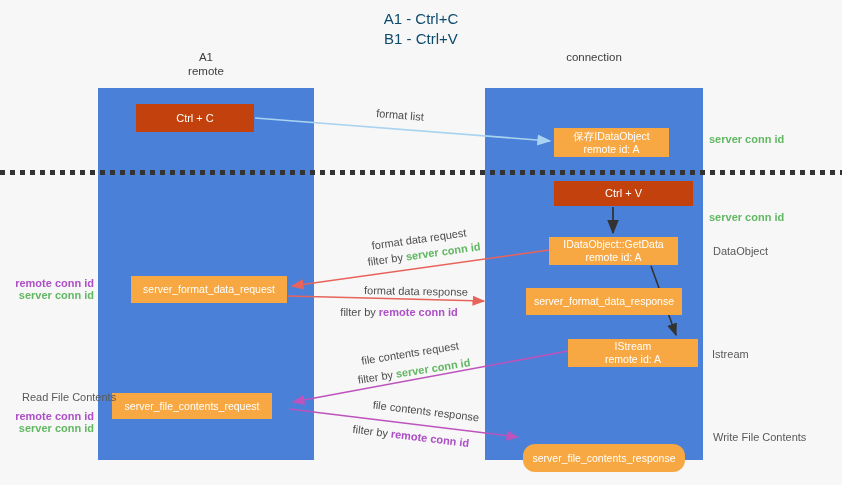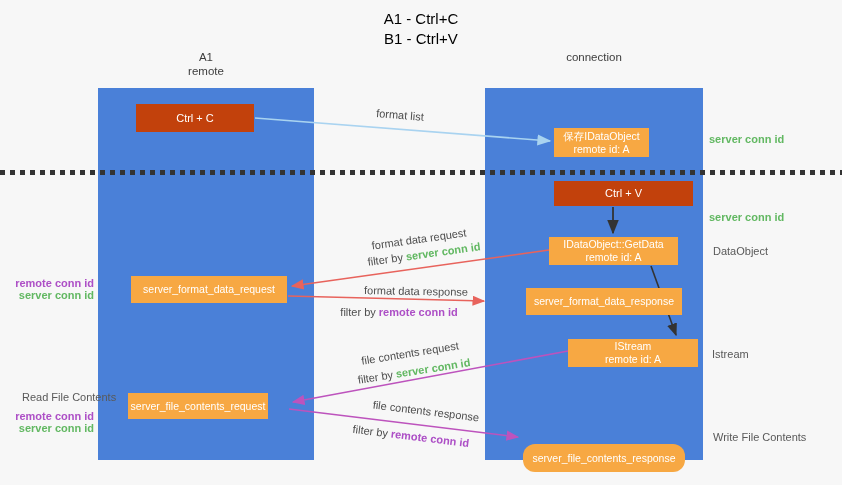--- a/index.html
+++ b/index.html
@@ -1,17 +1,17 @@
 <!DOCTYPE html>
 <html><head>
 <meta charset="utf-8">
 <style>
   html,body{margin:0;padding:0;background:#f7f7f7;font-family:"Liberation Sans",sans-serif;}
   .canvas{position:relative;width:842px;height:485px;background:#f7f7f7;overflow:hidden;}
-  .title{position:absolute;left:0;top:9px;width:842px;text-align:center;color:#000000;font-size:15px;line-height:20px;}
+  .title{position:absolute;left:0;top:9px;width:842px;text-align:center;color:#0c4a6e;font-size:15px;line-height:20px;}
   .lane{position:absolute;top:88px;height:372px;background:#4a80d8;}
   .lane-header{position:absolute;top:50px;text-align:center;color:#3d3d3d;font-size:11.5px;line-height:14px;}
   .dotted{position:absolute;left:0;top:170px;width:842px;height:5px;
     background:repeating-linear-gradient(90deg,#333 0 5px,transparent 5px 10px);}
   .node{position:absolute;display:flex;flex-direction:column;align-items:center;justify-content:center;
     color:#fff;font-size:10.5px;line-height:13px;text-align:center;}
   .node.green{background:#c2410c;}
   .node.orange{background:#f7a843;}
   .flow-label{position:absolute;white-space:nowrap;color:#4d4d4d;font-size:11px;transform:translate(-50%,-50%);}
   .side-label{position:absolute;white-space:nowrap;font-size:11px;color:#595959;}
@@ -63,42 +63,42 @@
     <line x1="651" y1="266" x2="676" y2="335" stroke="#333333" stroke-width="1.6" marker-end="url(#m-black)"></line>
     <line x1="549" y1="250" x2="292" y2="286" stroke="#e8635c" stroke-width="1.6" marker-end="url(#m-red)"></line>
     <line x1="288" y1="296" x2="484" y2="301" stroke="#e8635c" stroke-width="1.6" marker-end="url(#m-red)"></line>
     <line x1="568" y1="351" x2="293" y2="402" stroke="#bd53bd" stroke-width="1.6" marker-end="url(#m-mag)"></line>
     <line x1="289" y1="409" x2="518" y2="437" stroke="#bd53bd" stroke-width="1.6" marker-end="url(#m-mag)"></line>
   </svg>
 
   <div class="node green" style="left:136px;top:104px;width:118px;height:28px;font-size:11px;">
     <span>Ctrl + C</span>
   </div>
-  <div class="node orange" style="left:554px;top:128px;width:95px;height:29px;">
+  <div class="node orange" style="left:554px;top:128px;width:115px;height:29px;">
     <span>保存IDataObject</span>
     <span>remote id: A</span>
   </div>
   <div class="node green" style="left:554px;top:181px;width:139px;height:25px;font-size:11px;">
     <span>Ctrl + V</span>
   </div>
   <div class="node orange" style="left:549px;top:237px;width:129px;height:28px;text-align:right;">
     <span>IDataObject::GetData</span>
     <span>remote id: A</span>
   </div>
   <div class="node orange" style="left:131px;top:276px;width:156px;height:27px;">
     <span>server_format_data_request</span>
   </div>
   <div class="node orange" style="left:488px;top:288px;width:156px;height:27px;margin-left:38px;">
     <span>server_format_data_response</span>
   </div>
   <div class="node orange" style="left:568px;top:339px;width:130px;height:28px;">
     <span>IStream</span>
     <span>remote id: A</span>
   </div>
-  <div class="node orange" style="left:128px;top:393px;width:140px;height:26px;justify-content:center;">
+  <div class="node orange" style="left:112px;top:393px;width:160px;height:26px;justify-content:center;">
     <span>server_file_contents_request</span>
   </div>
   <div class="node orange" style="left:523px;top:444px;width:162px;height:28px;border-radius:12px;">
     <span>server_file_contents_response</span>
   </div>
 
   <div class="flow-label" style="left:400px;top:115px;transform:translate(-50%,-50%) rotate(4.5deg);">
     <span>format list</span>
   </div>
   <div class="flow-label" style="left:419px;top:239px;transform:translate(-50%,-50%) rotate(-8deg);">

